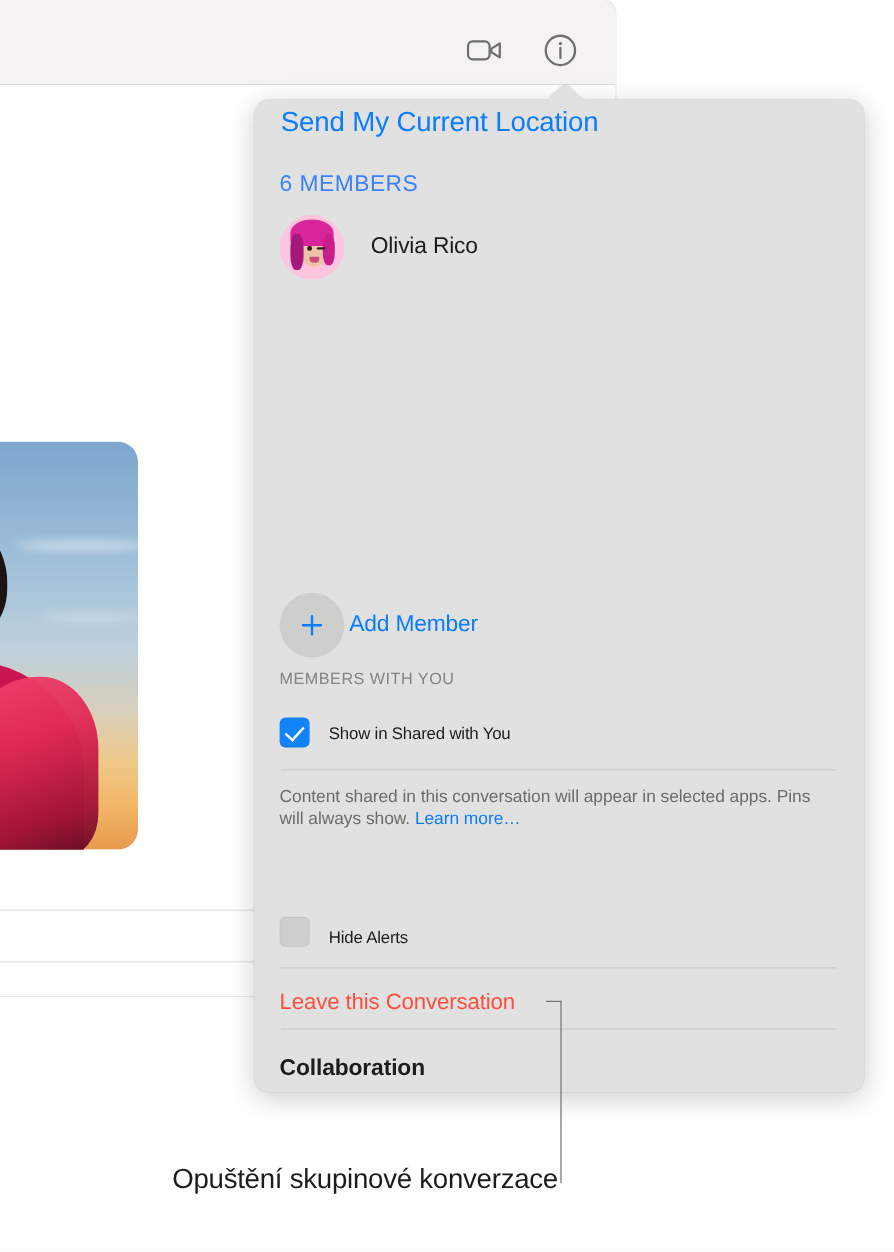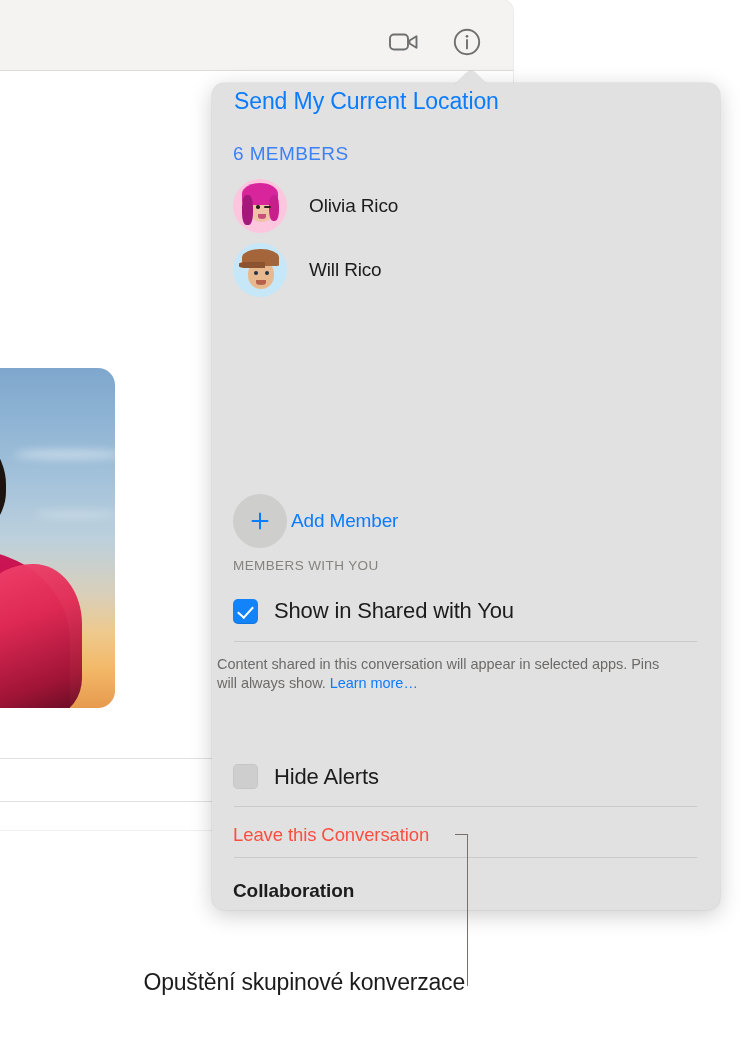--- a/index.html
+++ b/index.html
@@ -285,54 +285,54 @@
     border: solid #ffffff;
     border-width: 0 2.6px 2.6px 0;
     transform: rotate(42deg);
   }
   .cb.off {
     background: #cfcece;
     box-shadow: inset 0 0 0 0.5px rgba(0,0,0,0.07);
   }
   .cb-label {
     margin-left: 16px;
-    font-size: 22px;
+    font-size: 14px;
     color: #1c1c1c;
     letter-spacing: -0.15px;
   }
 
   .pop-divider {
     position: absolute;
     left: 234px;
     width: 463px;
     height: 1px;
     background: #cbcac9;
   }
   #divider-1 { top: 641px; }
   #divider-2 { top: 806px; }
   #divider-3 { top: 857px; }
 
   #shared-note {
     position: absolute;
-    left: 217px;
+    left: 233px;
     top: 655px;
     width: 462px;
     font-size: 14.5px;
     line-height: 19px;
     color: #6c6b69;
     letter-spacing: -0.05px;
   }
   #learn-more { color: #0a7cff; }
 
   #hide-alerts-row {
     position: absolute;
     left: 233px;
     top: 764px;
     display: flex;
-    align-items: flex-start;
+    align-items: flex-end;
   }
 
   #leave-conversation {
     position: absolute;
     left: 233px;
     top: 824px;
     font-size: 18.5px;
     color: #fc4e3f;
     letter-spacing: -0.1px;
   }
@@ -430,31 +430,20 @@
       <div class="mj-hair" style="left:9px;top:4px;width:36px;height:22px;background:#d9259c;border-radius:50% 50% 20% 20%;"></div>
       <div class="mj-hair" style="left:9px;top:16px;width:11px;height:30px;background:#a3187a;border-radius:40%;"></div>
       <div class="mj-hair" style="left:36px;top:16px;width:10px;height:26px;background:#c81f8d;border-radius:40%;"></div>
       <div class="mj-eye" style="left:23px;top:26px;width:3.5px;height:3.5px;"></div>
       <div class="mj-brow" style="left:31px;top:27px;width:7px;height:1.8px;background:#2b2118;"></div>
       <div class="mj-mouth" style="left:25px;top:35px;width:8px;height:5px;background:#c94f7a;"></div>
     </div>
     <div class="member-name">Olivia Rico</div>
   </div>
 
-  <div class="member-row">
-    <div class="avatar" style="background:#c6e7f7;">
-      <div class="mj-face" style="left:15px;top:18px;width:26px;height:28px;background:#e8b98f;"></div>
-      <div class="mj-cap" style="left:9px;top:6px;width:37px;height:17px;background:#a4653a;border-radius:50% 50% 6% 6%;"></div>
-      <div class="mj-cap" style="left:6px;top:19px;width:26px;height:6px;background:#8c5330;border-radius:30% 4% 4% 30%;"></div>
-      <div class="mj-eye" style="left:21px;top:28px;width:4px;height:4px;background:#20324a;"></div>
-      <div class="mj-eye" style="left:32px;top:28px;width:4px;height:4px;background:#20324a;"></div>
-      <div class="mj-mouth" style="left:23px;top:37px;width:10px;height:5px;background:#b4624c;"></div>
-    </div>
-    <div class="member-name">Will Rico</div>
-  </div>
 
 </div>
 
 <div id="add-member-row">
   <div id="add-member-circle">
     <svg width="22" height="22" viewBox="0 0 22 22">
       <path d="M11 3.5 V18.5 M3.5 11 H18.5" stroke="#0a7cff" stroke-width="2" stroke-linecap="round"></path>
     </svg>
   </div>
   <div id="add-member-label">Add Member</div>

